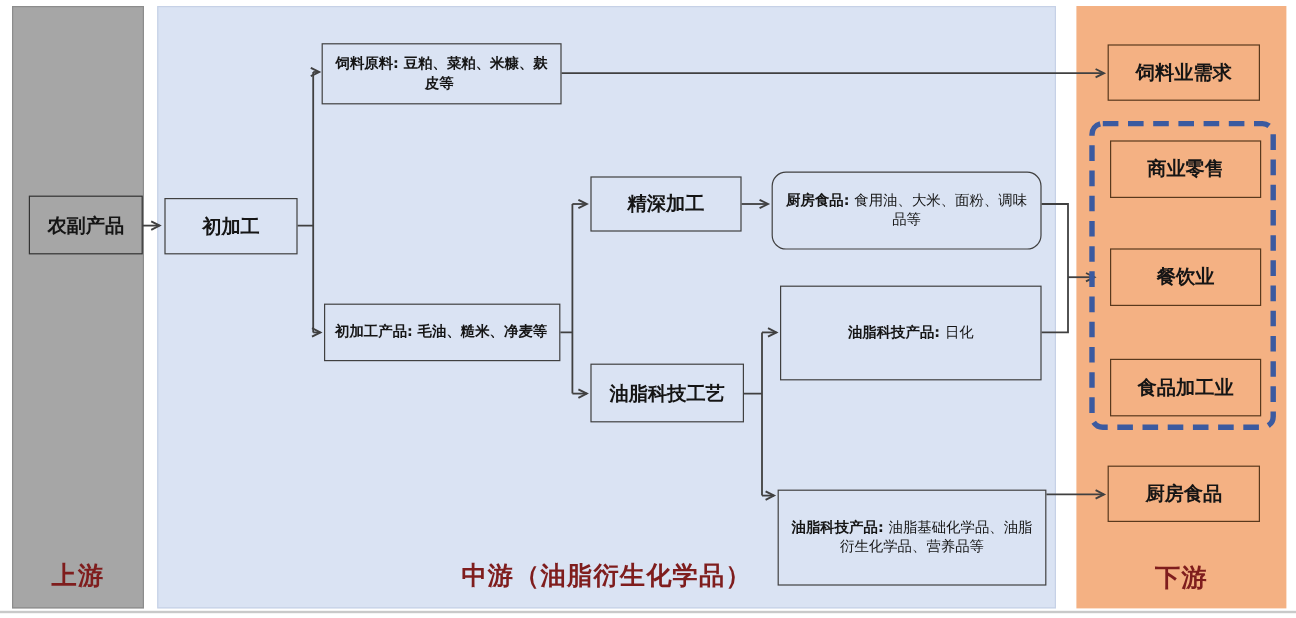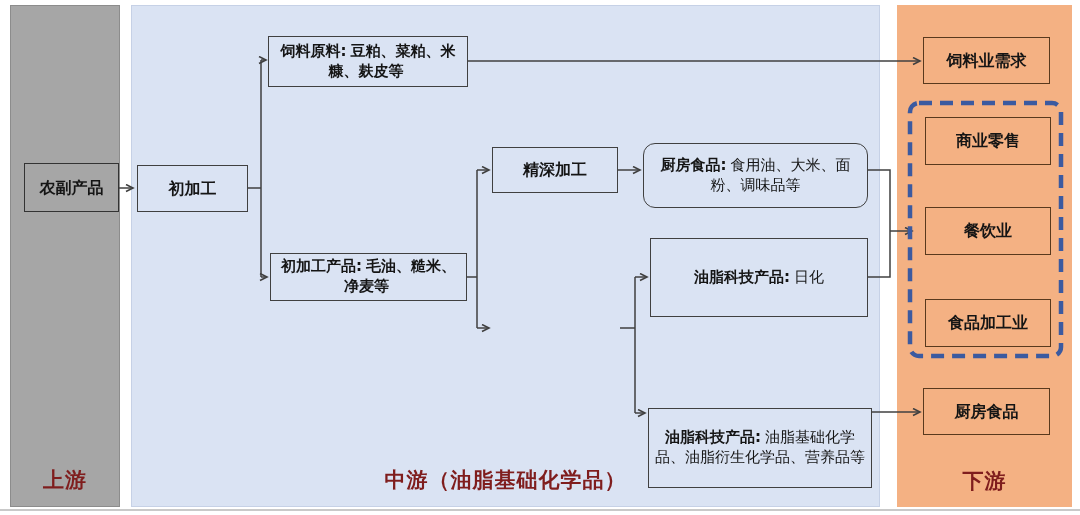--- a/index.html
+++ b/index.html
@@ -12,21 +12,21 @@
   .panel-midstream{left:131px;width:749px;background:#dae3f3;border:1px solid #c6d1e6;}
   .panel-downstream{left:897px;width:175px;background:#f4b183;}
   .panel-label{
     position:absolute;bottom:12px;left:0;width:100%;text-align:center;
     font-weight:700;font-size:21px;color:#7f1d1d;letter-spacing:1px;
   }
   .flow-box{
     position:absolute;box-sizing:border-box;border:1.5px solid #404040;
     display:flex;align-items:center;justify-content:center;
     text-align:center;padding:2px 6px;color:#151515;
-    font-size:15px;line-height:1.32;background:transparent;
+    font-size:12px;line-height:1.32;background:transparent;
   }
   .flow-box .inner{display:inline-block;}
   .flow-box.simple{font-weight:700;font-size:16px;}
   .flow-box .lbl{font-weight:700;margin-right:4px;}
   .flow-box .txt{font-weight:400;}
   .orange-box{border-color:#59391d;}
   .gray-box{border-color:#333333;}
   .connector-layer{
     position:absolute;left:0;top:0;width:1080px;height:515px;
     pointer-events:none;
@@ -37,21 +37,21 @@
 </style>
 </head>
 <body>
 
 <div class="stage">
 
   <div class="panel panel-upstream">
     <div class="panel-label">上游</div>
   </div>
   <div class="panel panel-midstream">
-    <div class="panel-label">中游（油脂基础化学品）</div>
+    <div class="panel-label">中游（油脂衍生化学品）</div>
   </div>
   <div class="panel panel-downstream">
     <div class="panel-label">下游</div>
   </div>
 
   <svg class="connector-layer" width="1080" height="515" viewBox="0 0 1080 515" xmlns="http://www.w3.org/2000/svg">
     <defs>
       <marker id="arw" markerUnits="userSpaceOnUse" markerWidth="12" markerHeight="12" refX="8" refY="4.5" orient="auto">
         <path d="M1,1 L8,4.5 L1,8" fill="none" stroke="#404040" stroke-width="1.6"></path>
       </marker>
@@ -93,20 +93,23 @@
   <div class="flow-box" style="left:270px;top:253px;width:197px;height:48px;justify-content:flex-end;">
     <span class="inner">
       <span class="lbl">初加工产品:</span><span class="lbl">毛油、糙米、净麦等</span>
     </span>
   </div>
 
   <div class="flow-box simple" style="left:492px;top:147px;width:126px;height:46px;">
     <span class="inner">精深加工</span>
   </div>
 
+  <div class="flow-box simple" style="left:492px;top:303px;width:128px;height:49px;">
+    <span class="inner">油脂科技工艺</span>
+  </div>
 
   <div class="flow-box" style="left:643px;top:143px;width:225px;height:65px;border-radius:12px;">
     <span class="inner">
       <span class="lbl">厨房食品:</span><span class="txt">食用油、大米、面粉、调味品等</span>
     </span>
   </div>
 
   <div class="flow-box" style="left:650px;top:238px;width:218px;height:79px;">
     <span class="inner">
       <span class="lbl">油脂科技产品:</span><span class="txt">日化</span>

